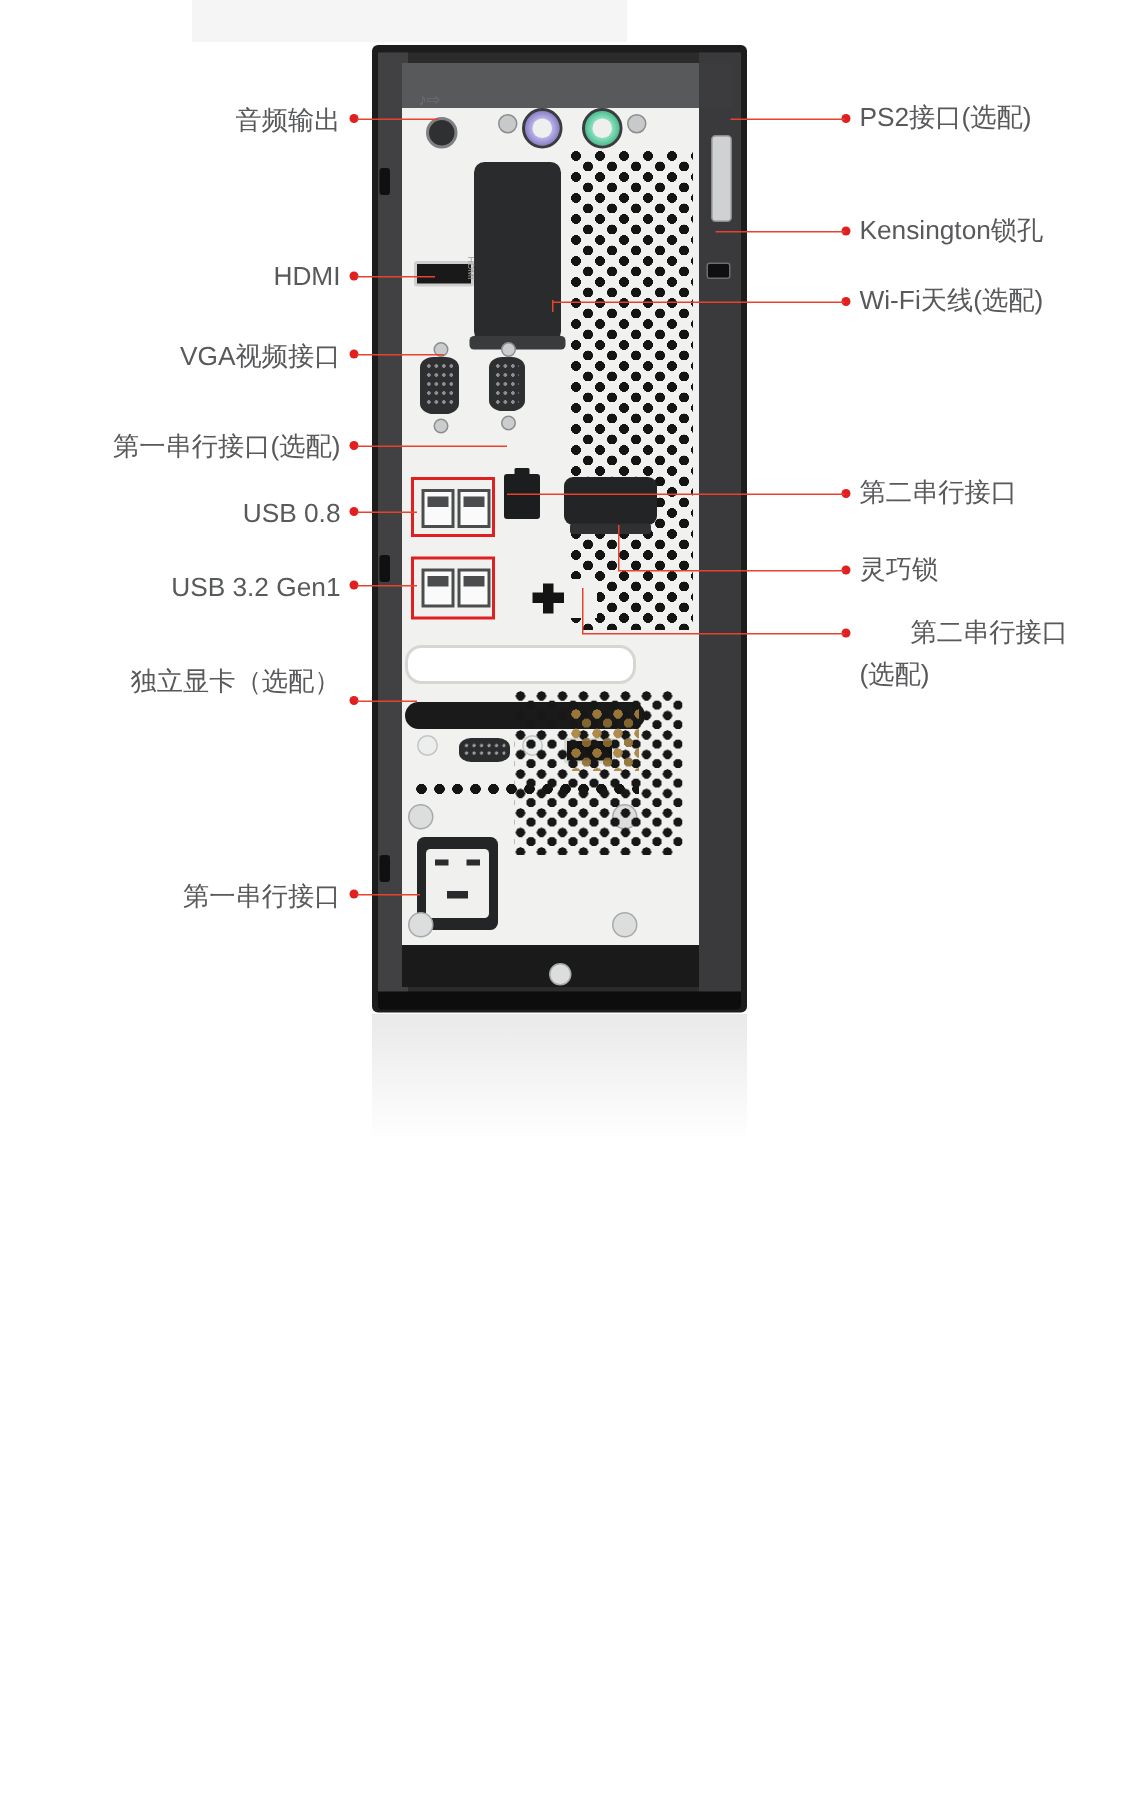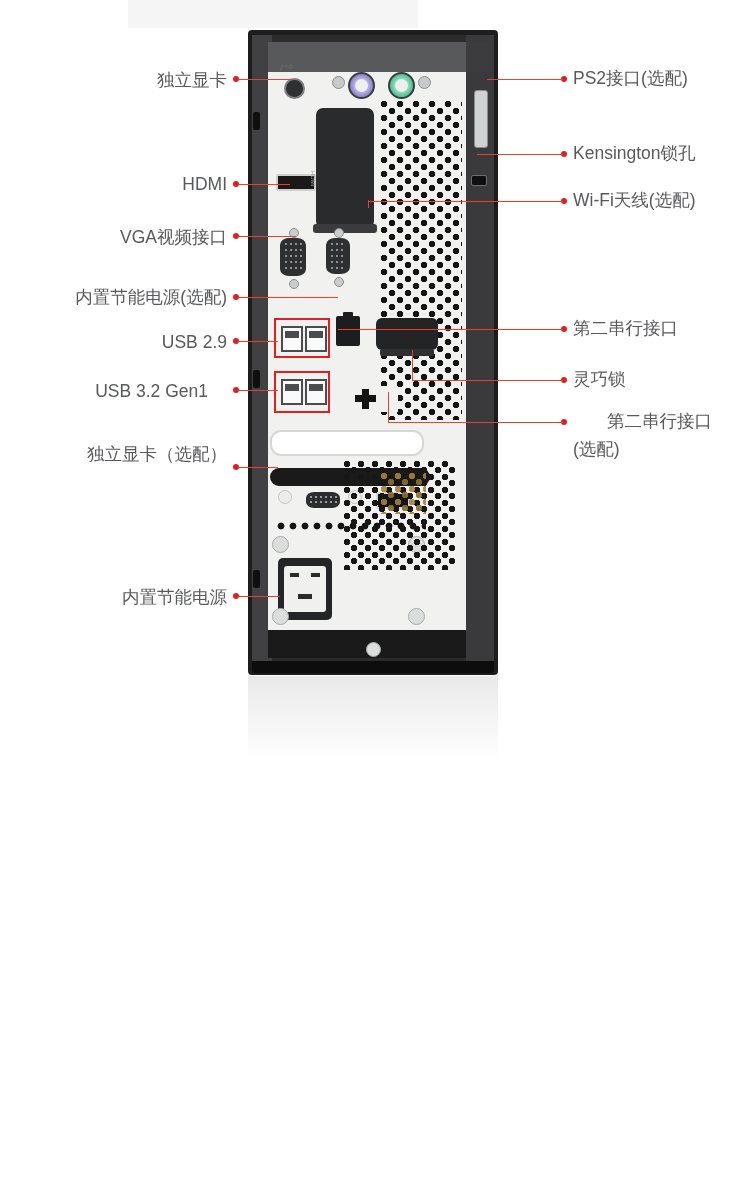--- a/index.html
+++ b/index.html
@@ -201,49 +201,49 @@
         </div>
       <div class="corner-screw" style="left:24px;top:578px"></div>
       <div class="corner-screw" style="left:160px;top:578px"></div>
 
       <div class="pc-bottom"></div>
       <div class="pc-footbar"></div>
       <div class="corner-screw" style="left:118px;top:612px;width:13px;height:13px"></div>
     </div>
     <div class="reflection"></div>
 
-    <div class="lbl r" style="right:523px;top:69px">独立显卡</div>
+    <div class="lbl r" style="right:523px;top:69px">音频输出</div>
     <div class="dot" style="left:233px;top:76px"></div>
     <div class="line" style="left:238px;top:78.5px;width:54px"></div>
 
     <div class="lbl r" style="right:523px;top:173px">HDMI</div>
     <div class="dot" style="left:233px;top:181px"></div>
     <div class="line" style="left:238px;top:183.5px;width:52px"></div>
 
     <div class="lbl r" style="right:523px;top:226px">VGA视频接口</div>
     <div class="dot" style="left:233px;top:233px"></div>
     <div class="line" style="left:238px;top:235.5px;width:58px"></div>
 
-    <div class="lbl r" style="right:523px;top:286px">内置节能电源(选配)</div>
+    <div class="lbl r" style="right:523px;top:286px">第一串行接口(选配)</div>
     <div class="dot" style="left:233px;top:294px"></div>
     <div class="line" style="left:238px;top:296.5px;width:100px"></div>
 
-    <div class="lbl r" style="right:523px;top:331px">USB 2.9</div>
+    <div class="lbl r" style="right:523px;top:331px">USB 0.8</div>
     <div class="dot" style="left:233px;top:338px"></div>
     <div class="line" style="left:238px;top:340.5px;width:40px"></div>
 
-    <div class="lbl r" style="right:542px;top:380px">USB 3.2 Gen1</div>
+    <div class="lbl r" style="right:523px;top:380px">USB 3.2 Gen1</div>
     <div class="dot" style="left:233px;top:387px"></div>
     <div class="line" style="left:238px;top:389.5px;width:40px"></div>
 
     <div class="lbl r" style="right:523px;top:443px">独立显卡（选配）</div>
     <div class="dot" style="left:233px;top:464px"></div>
     <div class="line" style="left:238px;top:466.5px;width:40px"></div>
 
-    <div class="lbl r" style="right:523px;top:586px">内置节能电源</div>
+    <div class="lbl r" style="right:523px;top:586px">第一串行接口</div>
     <div class="dot" style="left:233px;top:593px"></div>
     <div class="line" style="left:238px;top:595.5px;width:42px"></div>
 
     <div class="lbl" style="left:573px;top:67px">PS2接口(选配)</div>
     <div class="dot" style="left:561px;top:76px"></div>
     <div class="line" style="left:487px;top:78.5px;width:76px"></div>
 
     <div class="lbl" style="left:573px;top:142px">Kensington锁孔</div>
     <div class="dot" style="left:561px;top:151px"></div>
     <div class="line" style="left:477px;top:153.5px;width:86px"></div>

